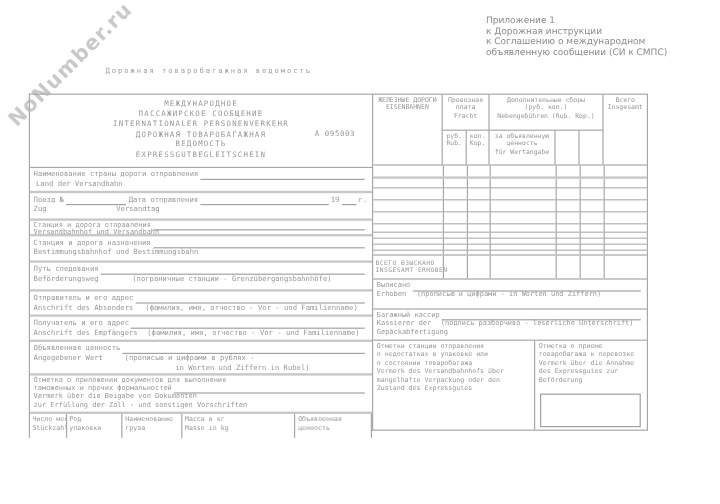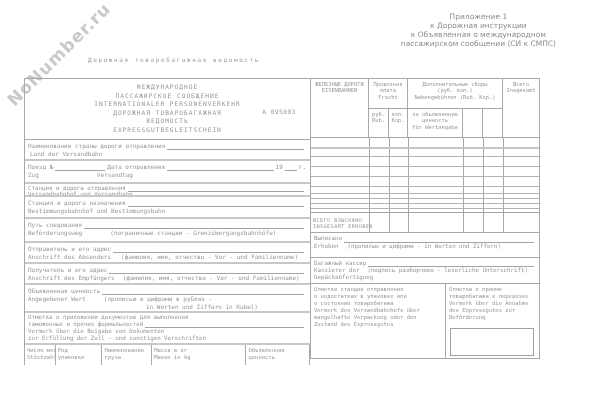--- a/index.html
+++ b/index.html
@@ -2,21 +2,21 @@
 <html><head>
 <meta charset="utf-8">
 <style>
   html,body{margin:0;padding:0;}
   body{width:600px;height:420px;position:relative;background:#ffffff;overflow:hidden;
        font-family:"DejaVu Sans Mono","Liberation Mono",monospace;color:#979797;}
   #watermark{position:absolute;left:-16px;top:44px;width:150px;text-align:center;
        transform:rotate(-45deg);font-size:17px;font-weight:bold;letter-spacing:1px;
        color:#c9c9c9;font-family:"DejaVu Sans","Liberation Sans",sans-serif;}
   #doc-label{position:absolute;left:88px;top:56px;font-size:6px;letter-spacing:1.6px;color:#9d9d9d;white-space:nowrap;}
-  #annotation{position:absolute;right:44px;top:12px;text-align:center;font-size:7.5px;line-height:9px;
+  #annotation{position:absolute;right:44px;top:12px;text-align:left;font-size:7.5px;line-height:9px;
        color:#8b8b8b;font-family:"DejaVu Sans","Liberation Sans",sans-serif;}
   
   #form-left{position:absolute;left:24px;top:78px;width:286px;box-sizing:border-box;
        border-left:1px solid #a8a8a8;border-top:1px solid #a8a8a8;}
   .lrow{box-sizing:border-box;border-bottom:2px solid #c8c8c8;padding:2px 4px 0 3px;
        font-size:6px;line-height:8px;overflow:hidden;position:relative;}
   .title-block{box-sizing:border-box;height:61px;border-bottom:1px solid #a8a8a8;
        text-align:center;font-size:6.2px;line-height:8.5px;letter-spacing:1px;padding-top:4px;position:relative;}
   .serial{position:absolute;right:14px;top:29px;letter-spacing:.5px;}
   .line{display:flex;align-items:flex-end;white-space:nowrap;}
@@ -48,22 +48,22 @@
 </style>
 </head>
 <body>
 
 <div id="watermark">NoNumber.ru</div>
 <div id="doc-label">Дорожная товаробагажная ведомость</div>
 
 <div id="annotation">
   <div>Приложение 1</div>
   <div>к Дорожная инструкции</div>
-  <div>к Объявленная о международном</div>
-  <div>пассажирском сообщении (СИ к СМПС)</div>
+  <div>к Соглашению о международном</div>
+  <div>объявленную сообщении (СИ к СМПС)</div>
 </div>
 
 <div id="form-left">
 
   <div class="title-block">
     <div>МЕЖДУНАРОДНОЕ</div>
     <div>ПАССАЖИРСКОЕ СООБЩЕНИЕ</div>
     <div>INTERNATIONALER PERSONENVERKEHR</div>
     <div>ДОРОЖНАЯ ТОВАРОБАГАЖНАЯ</div>
     <div>ВЕДОМОСТЬ</div>

